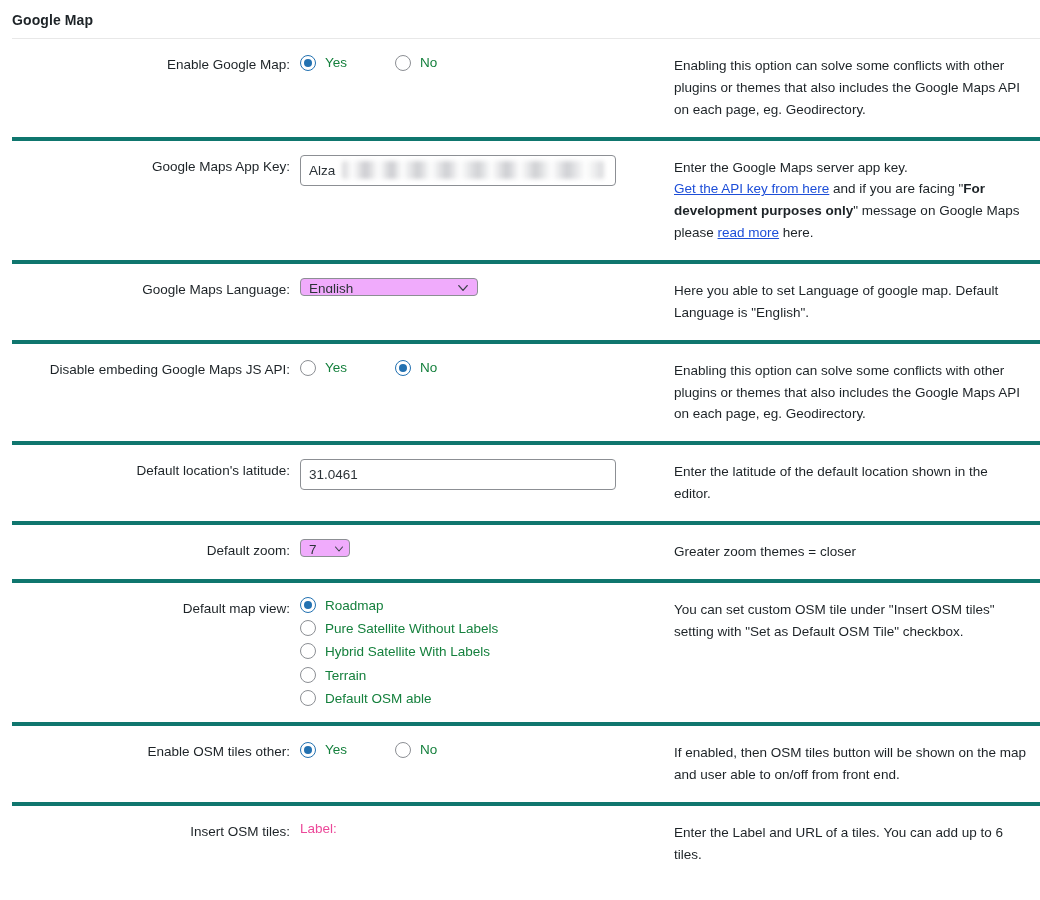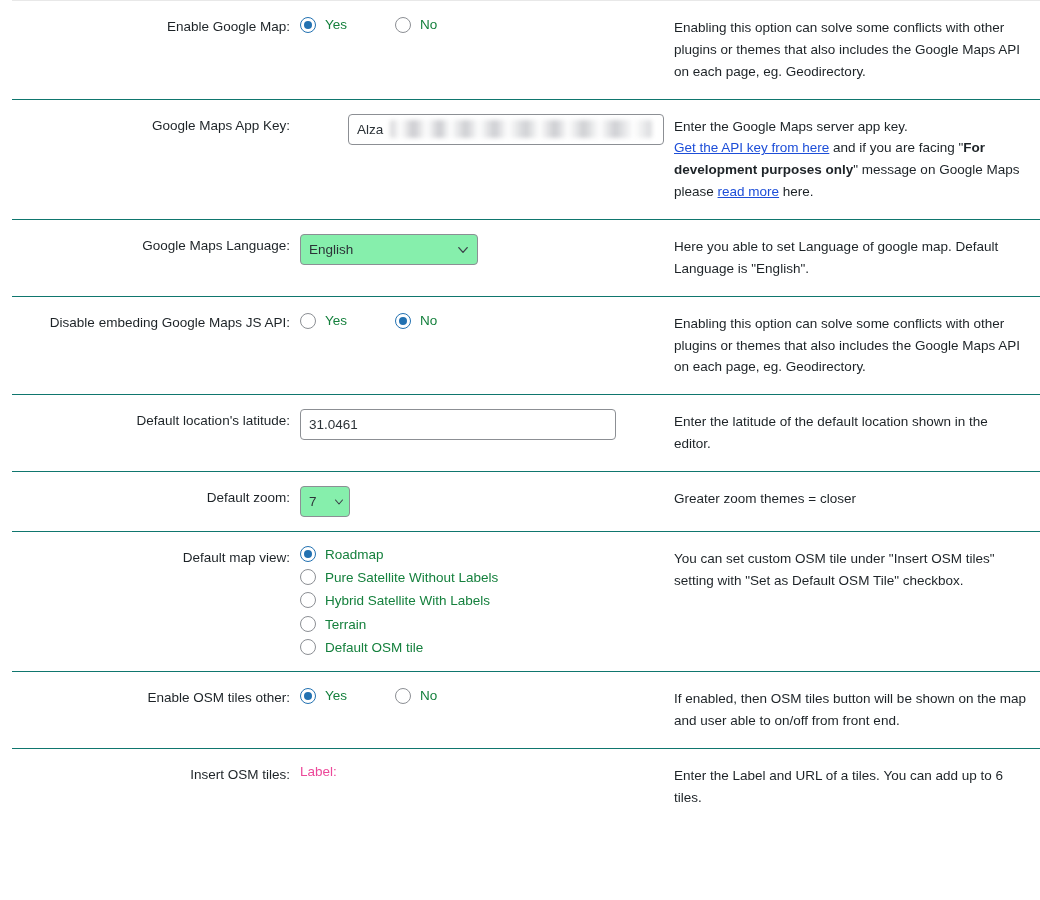--- a/index.html
+++ b/index.html
@@ -21,21 +21,21 @@
     padding: 12px 0 10px 12px;
     letter-spacing: .1px;
   }
 
   table.form-table {
     width: 1028px;
     margin-left: 12px;
     border-collapse: collapse;
     table-layout: fixed;
   }
-  table.form-table > tbody > tr { border-top: 1px solid #0f766e; }
+  table.form-table > tbody > tr { border-top: 4px solid #0f766e; }
   table.form-table > tbody > tr:first-child { border-top: 1px solid #e8e8e8; margin-top: 24px; }
 
   th.label-col {
     width: 288px;
     text-align: right;
     vertical-align: top;
     padding: 16px 10px 16px 0;
     font-size: 13.5px;
     font-weight: normal;
     color: #1d2327;
@@ -91,21 +91,21 @@
     padding: 3px 8px;
     border: 1px solid #8c8f94;
     border-radius: 4px;
     background: #fff;
     font-family: "Liberation Sans", sans-serif;
     font-size: 13.5px;
     color: #2c3338;
     outline: none;
   }
 
-  .key-wrap { position: relative; width: 293px; margin-left: 48px; }
+  .key-wrap { position: relative; width: 293px; }
   .key-blur {
     position: absolute;
     left: 42px; top: 6px;
     width: 262px; height: 18px;
     pointer-events: none;
     background: linear-gradient(90deg,
       rgba(170,170,175,.50) 0%, rgba(255,255,255,0) 4%,
       rgba(160,160,168,.55) 9%, rgba(255,255,255,.05) 14%,
       rgba(150,152,160,.5) 19%, rgba(255,255,255,0) 23%,
       rgba(165,167,173,.55) 29%, rgba(255,255,255,.05) 34%,
@@ -114,25 +114,25 @@
       rgba(152,154,162,.5) 63%, rgba(255,255,255,0) 68%,
       rgba(166,168,174,.55) 74%, rgba(255,255,255,.05) 80%,
       rgba(158,160,168,.5) 86%, rgba(255,255,255,0) 93%,
       rgba(170,172,178,.45) 100%);
     filter: blur(2.2px);
     border-radius: 2px;
   }
 
   
   select.sel {
-    height: 31px;
+    height: 18px;
     padding: 2px 30px 2px 8px;
     border: 1px solid #8c8f94;
     border-radius: 4px;
-    background-color: #86efac;
+    background-color: #f0abfc;
     font-family: "Liberation Sans", sans-serif;
     font-size: 13.5px;
     color: #2c3338;
     -webkit-appearance: none;
     -moz-appearance: none;
     appearance: none;
     outline: none;
   }
   .sel-wrap { position: relative; display: inline-block; }
   .sel-wrap .chev {
@@ -153,20 +153,21 @@
     margin-bottom: 5px;
     line-height: 1.3;
   }
   b, strong { font-weight: bold; }
 </style>
 </head>
 <body>
 
 <div class="page">
 
+  <div class="section-title">Google Map</div>
 
   <table class="form-table">
     <tbody>
 
       <tr>
         <th class="label-col">Enable Google Map:</th>
         <td class="field-col">
           <div class="radio-inline">
             <label class="opt">
               <span class="radio checked"></span>
@@ -276,21 +277,21 @@
             <label class="opt">
               <span class="radio"></span>
               <span class="radio-label">Hybrid Satellite With Labels</span>
             </label>
             <label class="opt">
               <span class="radio"></span>
               <span class="radio-label">Terrain</span>
             </label>
             <label class="opt">
               <span class="radio"></span>
-              <span class="radio-label">Default OSM tile</span>
+              <span class="radio-label">Default OSM able</span>
             </label>
           </div>
         </td>
         <td class="desc-col">
           <p>You can set custom OSM tile under "Insert OSM tiles" setting with "Set as Default OSM Tile" checkbox.</p>
         </td>
       </tr>
 
       <tr>
         <th class="label-col">Enable OSM tiles other:</th>

